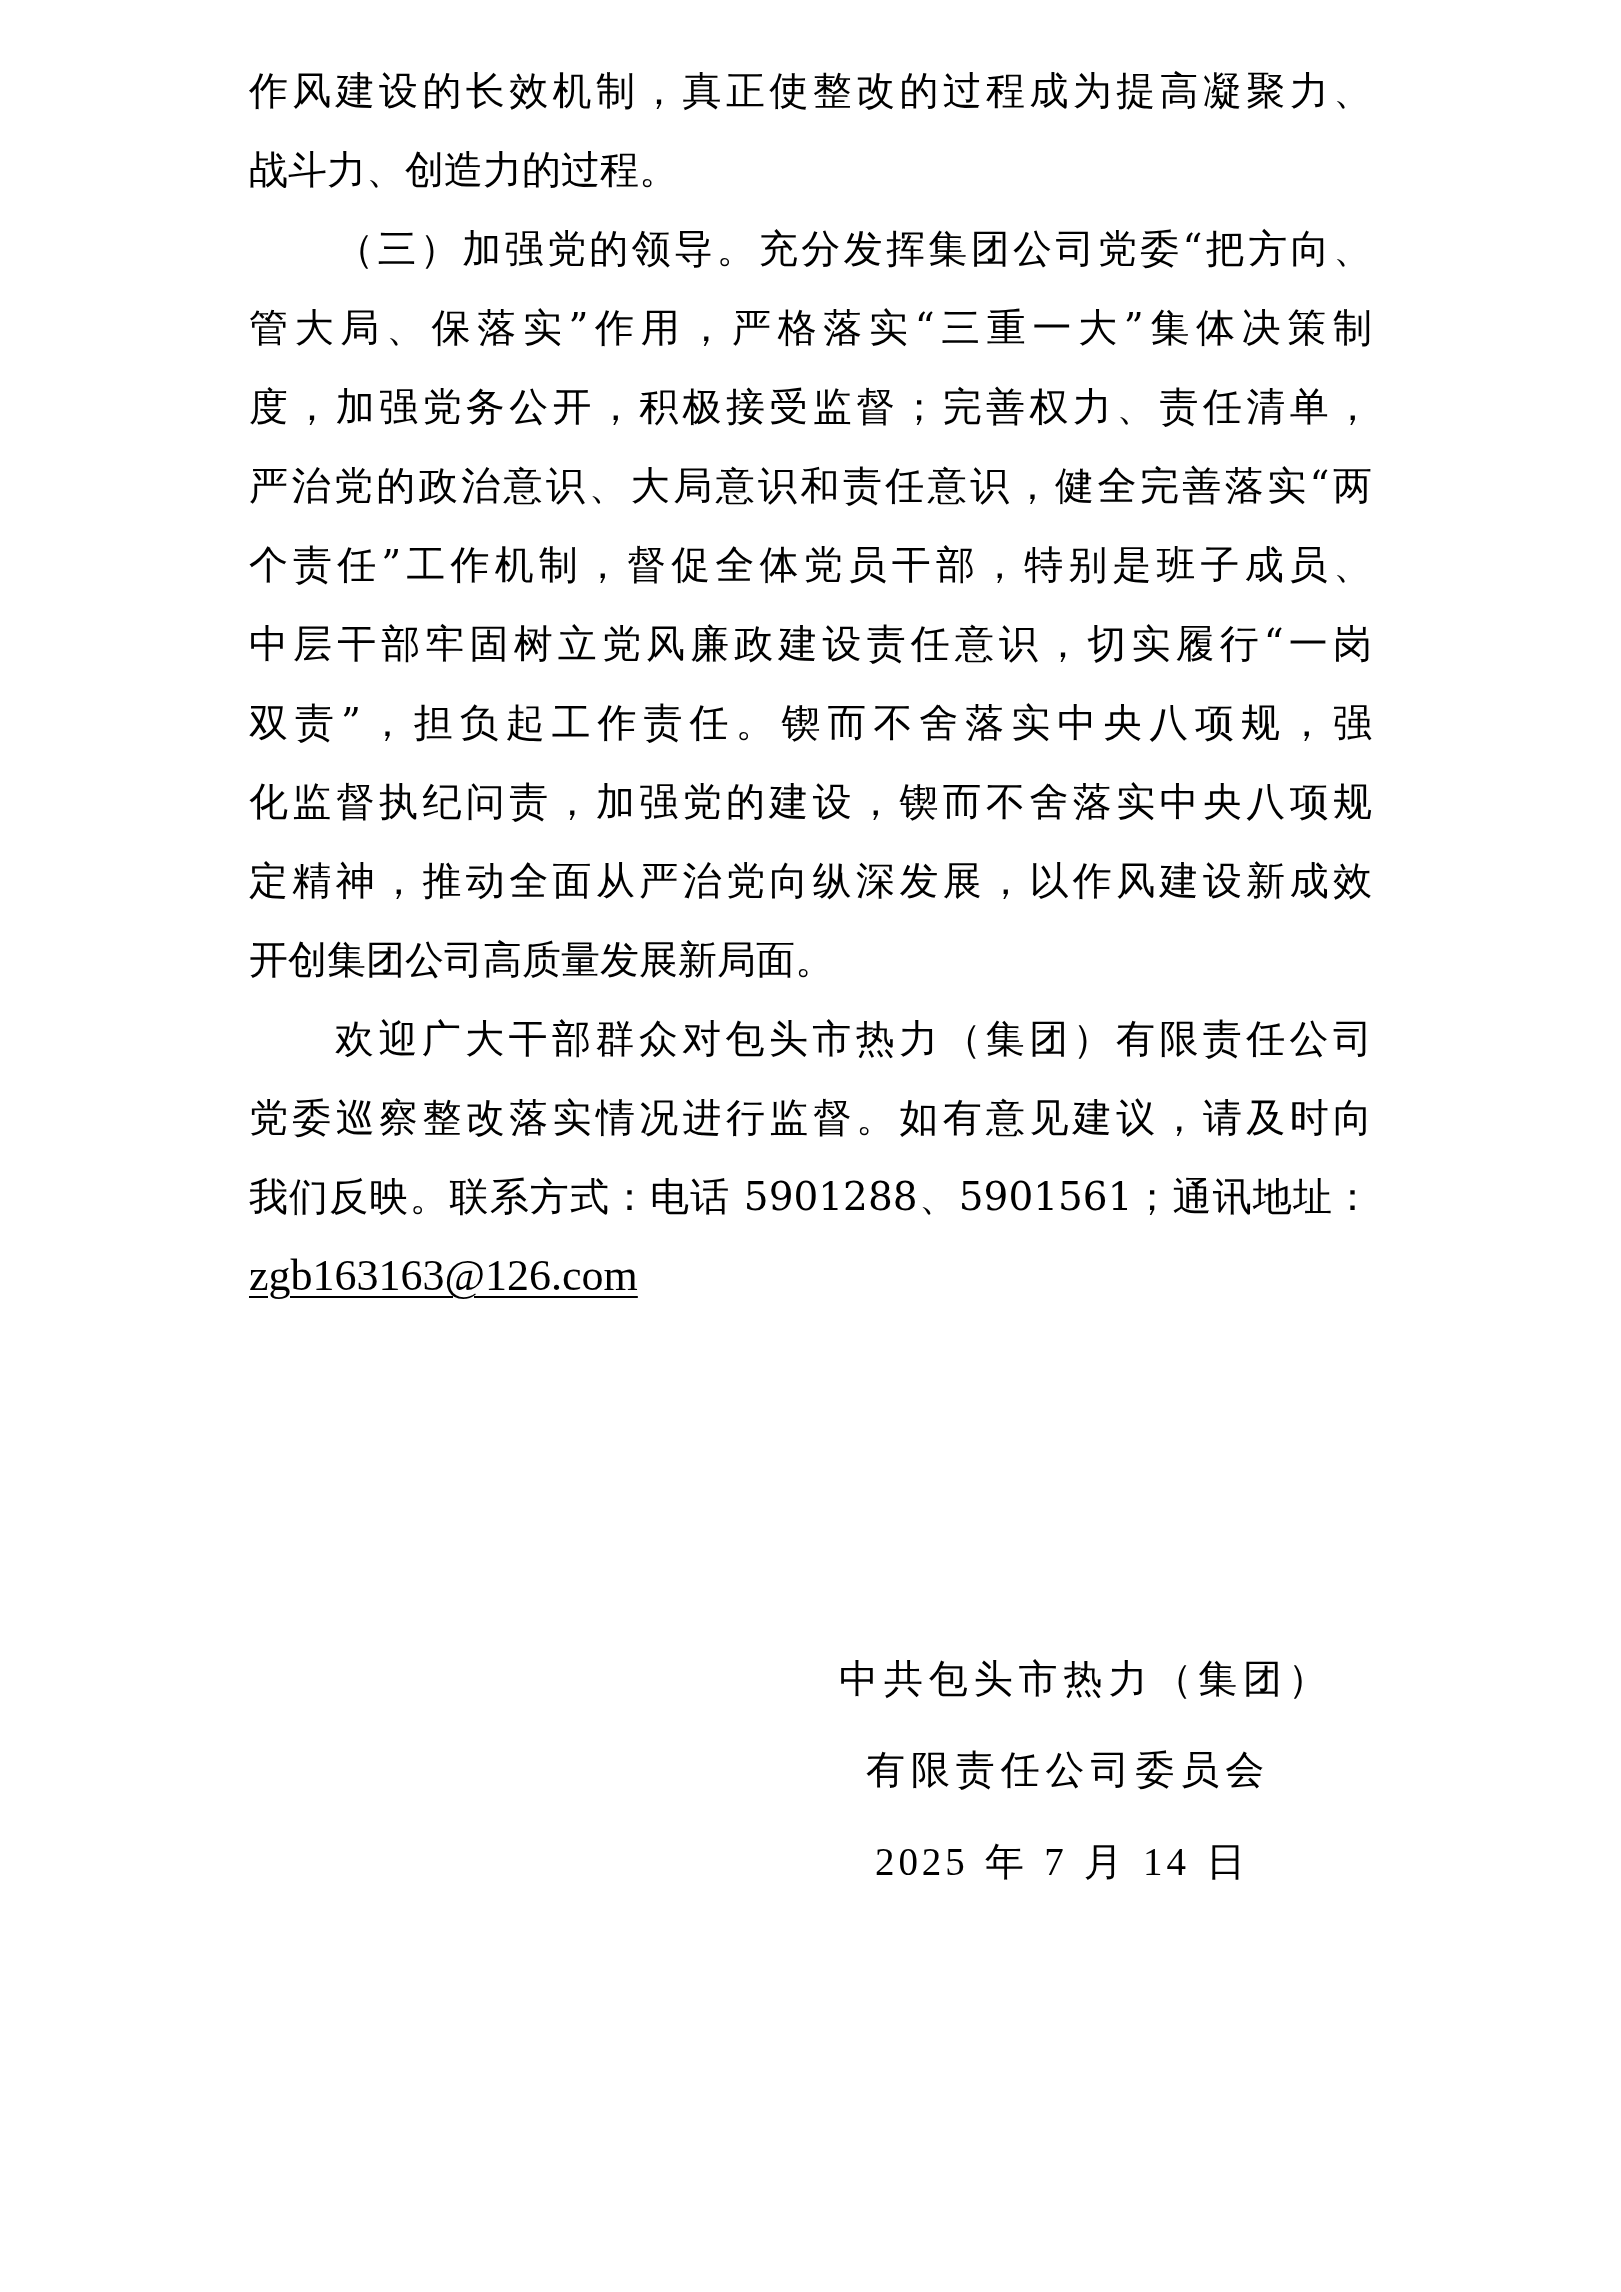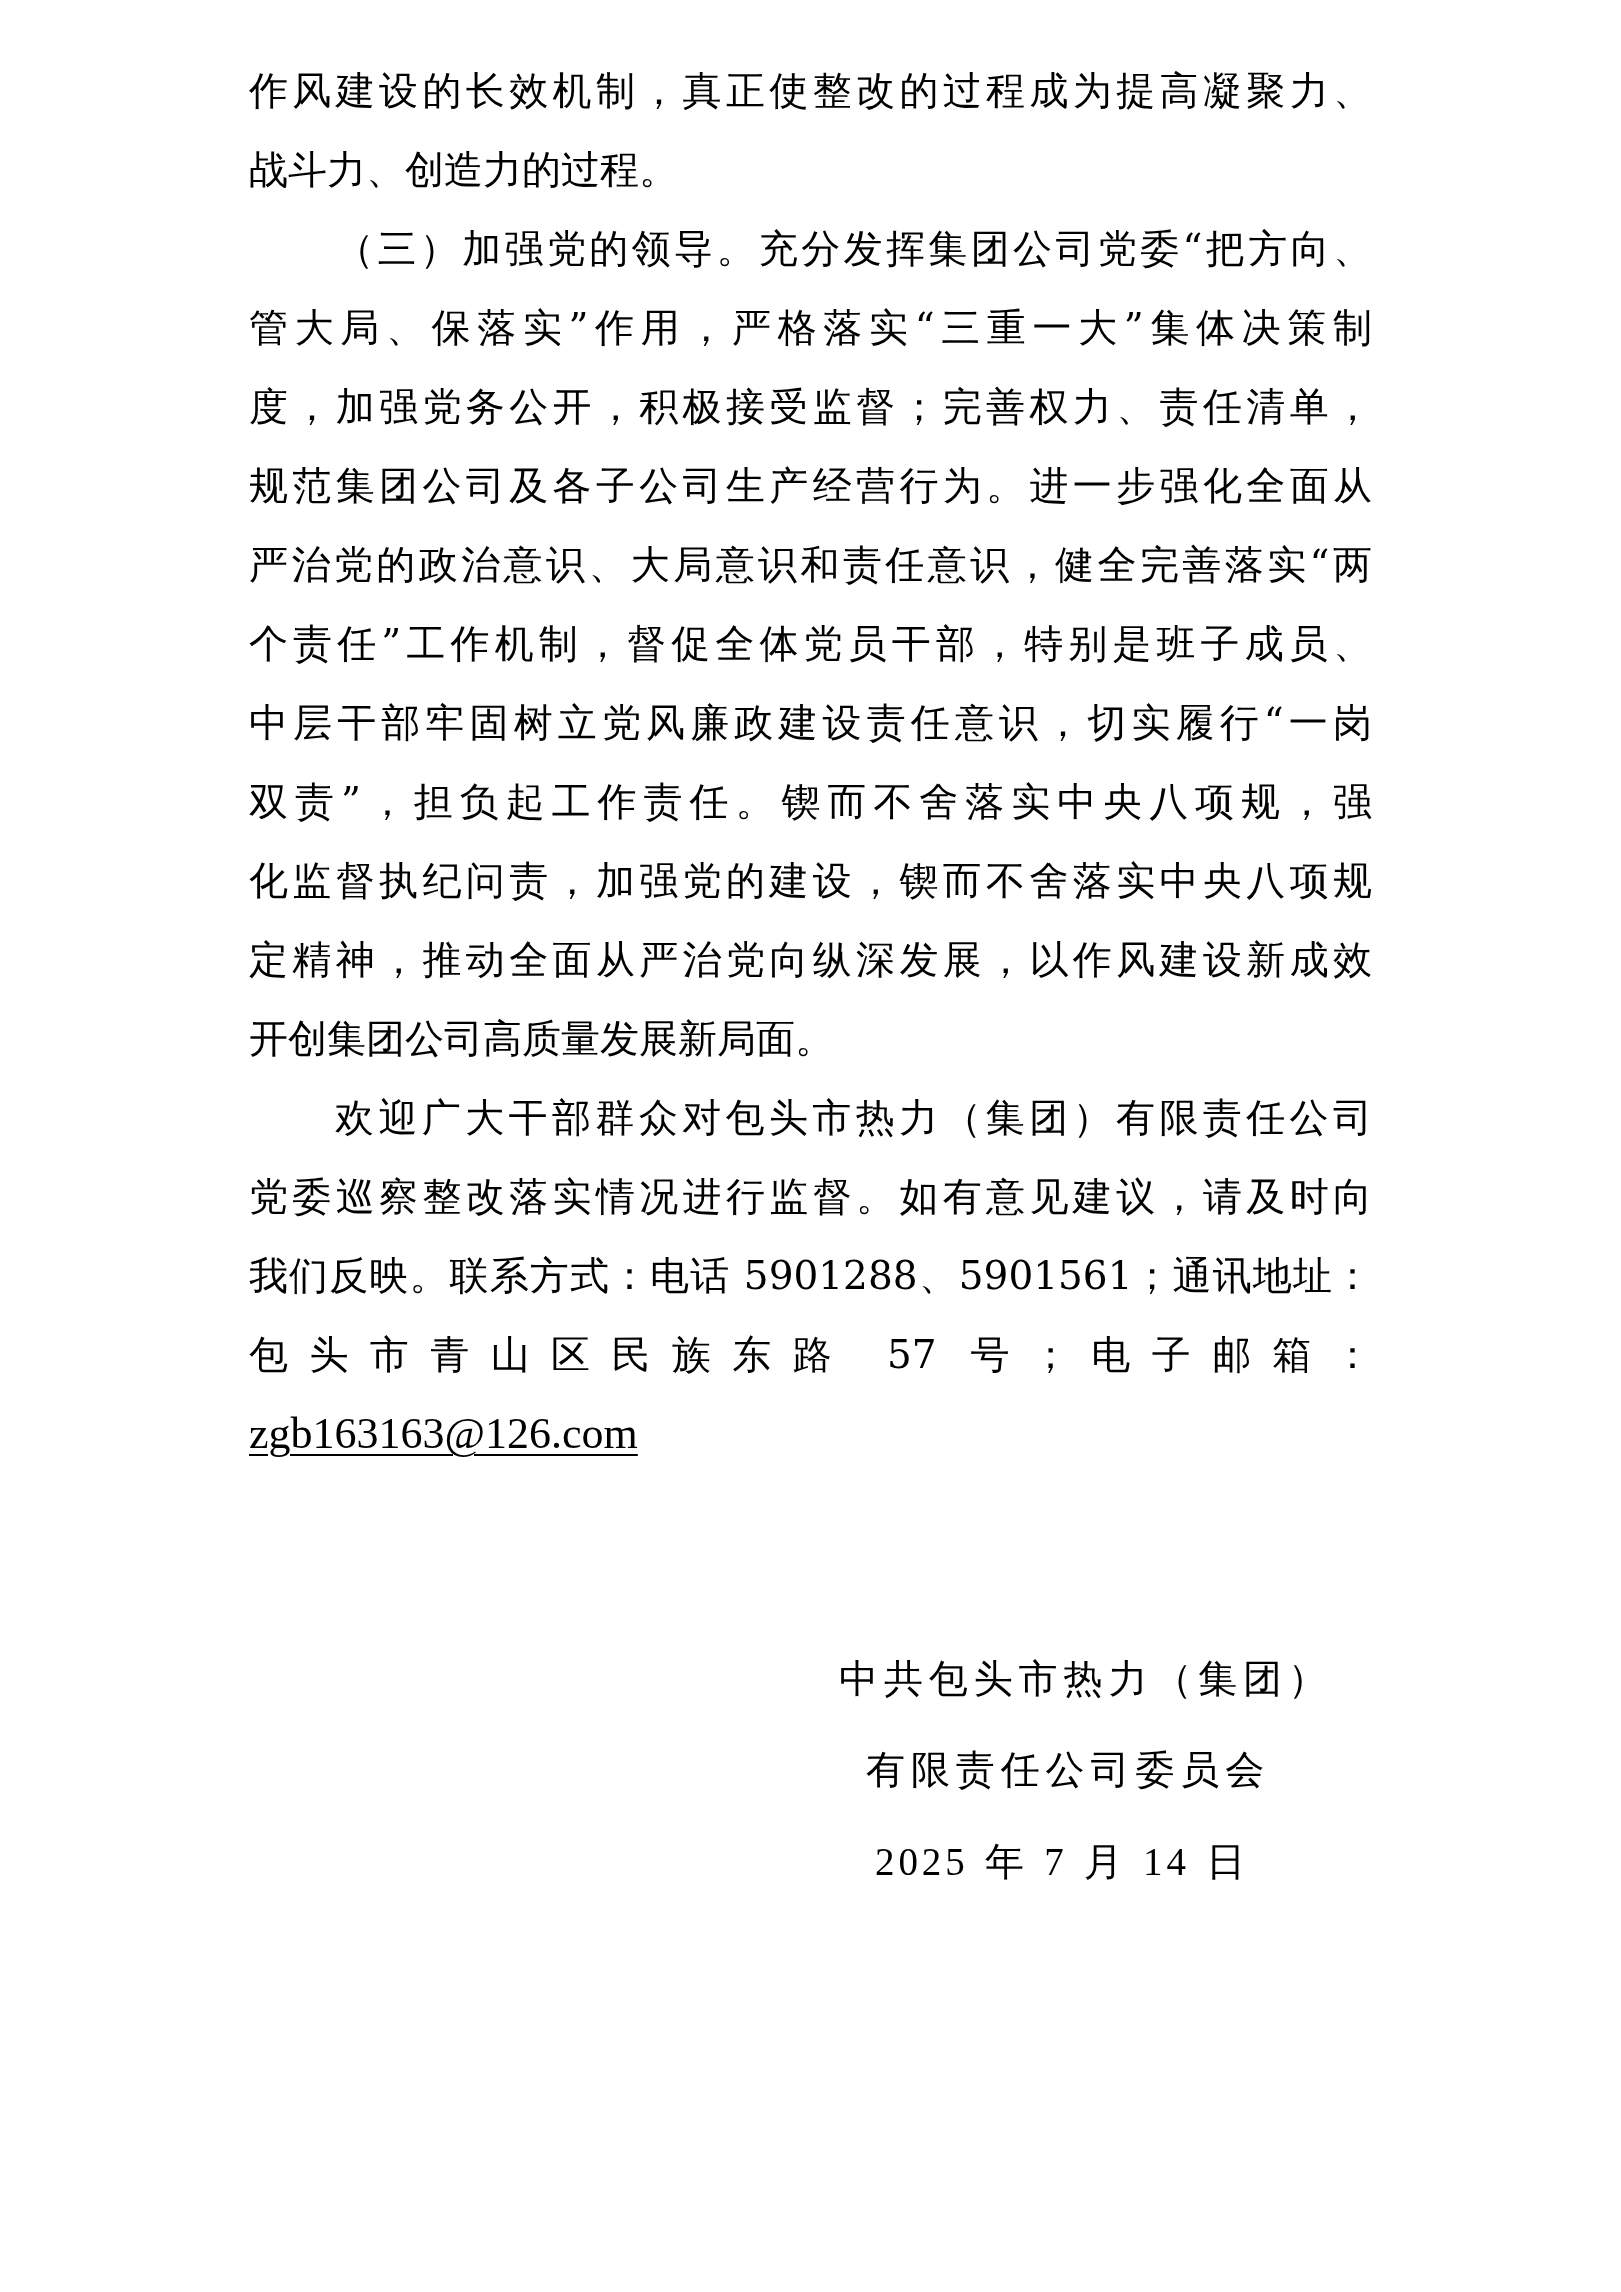--- a/index.html
+++ b/index.html
@@ -77,35 +77,33 @@
 
     <div>
       <span class="line">作风建设的长效机制，真正使整改的过程成为提高凝聚力、</span>
       <span class="line last">战斗力、创造力的过程。</span>
     </div>
 
     <div>
       <span class="line indent">（三）加强党的领导。充分发挥集团公司党委“把方向、</span>
       <span class="line">管大局、保落实”作用，严格落实“三重一大”集体决策制</span>
       <span class="line">度，加强党务公开，积极接受监督；完善权力、责任清单，</span>
-      <span class="line">规范集团公司及各子公司生产经营行为。进一步强化全面从</span>
       <span class="line">严治党的政治意识、大局意识和责任意识，健全完善落实“两</span>
       <span class="line">个责任”工作机制，督促全体党员干部，特别是班子成员、</span>
       <span class="line">中层干部牢固树立党风廉政建设责任意识，切实履行“一岗</span>
       <span class="line">双责”，担负起工作责任。锲而不舍落实中央八项规，强</span>
       <span class="line">化监督执纪问责，加强党的建设，锲而不舍落实中央八项规</span>
       <span class="line">定精神，推动全面从严治党向纵深发展，以作风建设新成效</span>
       <span class="line last">开创集团公司高质量发展新局面。</span>
     </div>
 
     <div>
       <span class="line indent">欢迎广大干部群众对包头市热力（集团）有限责任公司</span>
       <span class="line">党委巡察整改落实情况进行监督。如有意见建议，请及时向</span>
       <span class="line">我们反映。联系方式：电话 5901288、5901561；通讯地址：</span>
-      <span class="line">包头市青山区民族东路 57 号；电子邮箱：</span>
       <span class="line last">
         <a class="email" title="zgb163163@126.com">zgb163163@126.com</a>
       </span>
     </div>
 
   </div>
 
   <div class="signature sig-1">中共包头市热力（集团）</div>
   <div class="signature sig-2">有限责任公司委员会</div>
   <div class="signature sig-3">

